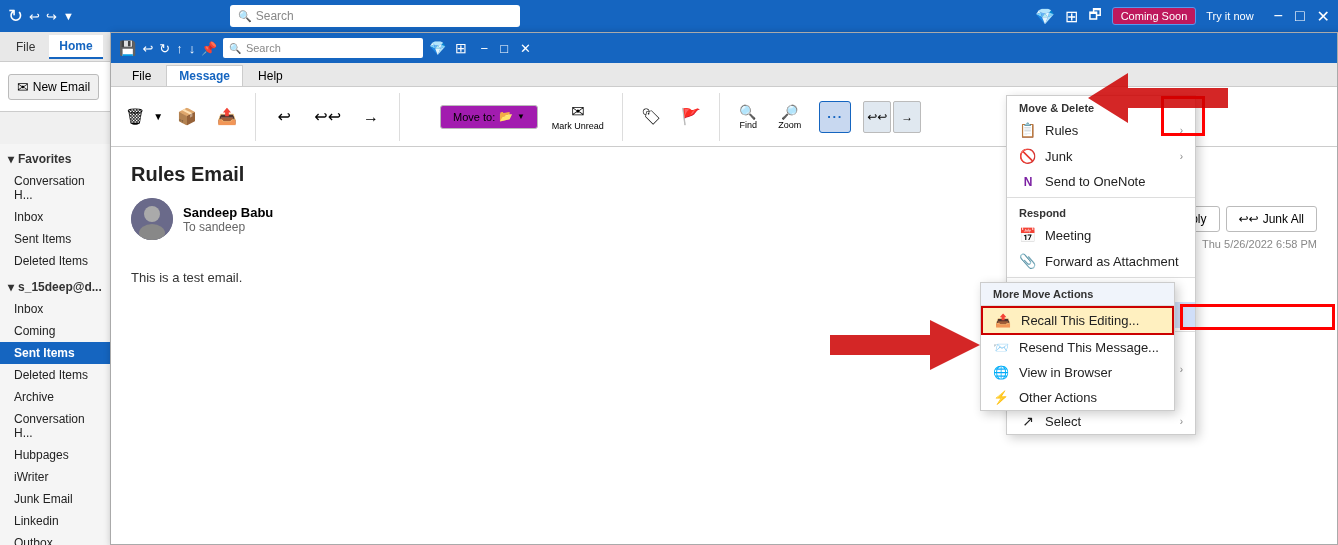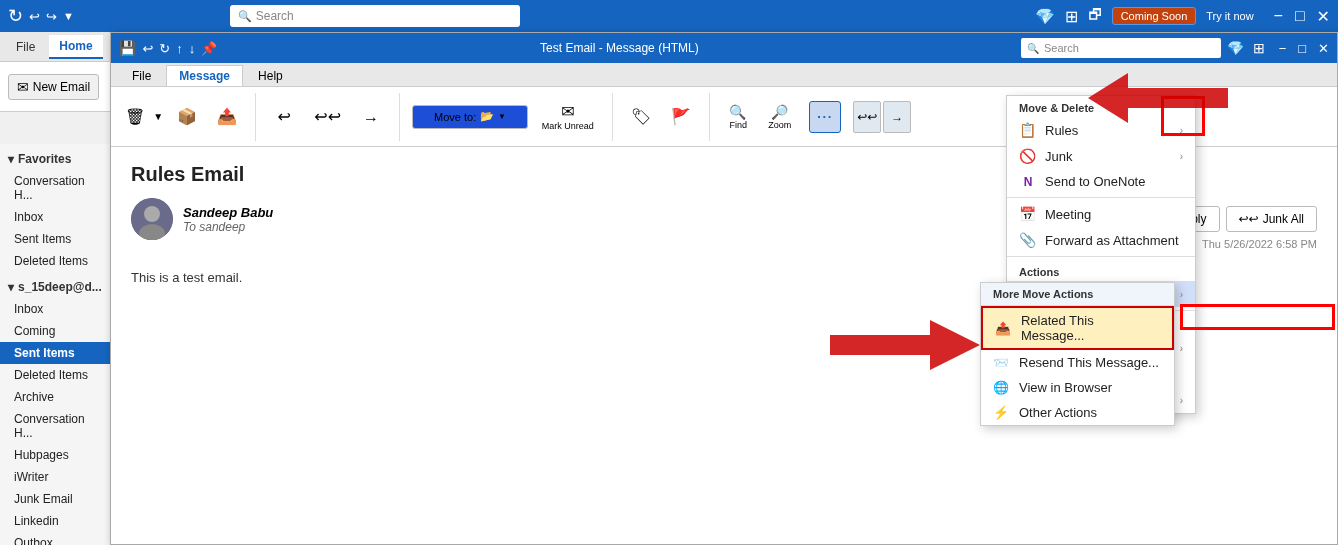--- a/index.html
+++ b/index.html
@@ -113,23 +113,24 @@
     }
     .ribbon-sep { width: 1px; height: 48px; background: #ddd; margin: 0 4px; }
     .ribbon-group { display: flex; align-items: center; gap: 2px; }
     .ribbon-combo {
       display: flex;
       align-items: center;
       border: 1px solid #bbb;
       border-radius: 3px;
       font-size: 11px;
       height: 24px;
-      padding: 0 21px;
-      background: #1d4ed8;
-      cursor: pointer;
+      padding: 0 12px;
+      background: #a21caf;
+      cursor: pointer;
+      margin-left: 28px;
     }
     .ribbon-combo-arrow { margin-left: 4px; font-size: 8px; }
     .more-btn {
       width: 32px;
       height: 32px;
       border: 1px solid #1565c0;
       background: #e8f0fb;
       border-radius: 3px;
       display: flex;
       align-items: center;
@@ -163,21 +164,21 @@
       border-radius: 50%;
       background: #6a6a8a;
       display: flex;
       align-items: center;
       justify-content: center;
       color: white;
       font-size: 16px;
       font-weight: bold;
       overflow: hidden;
     }
-    .sender-info { font-size: 13px; font-style: italic; }
+    .sender-info { font-size: 13px; }
     .sender-name { font-weight: 600; }
     .sender-to { color: #666; font-size: 12px; }
     .reply-btns { margin-left: auto; display: flex; gap: 6px; align-items: flex-start; }
     .reply-btn {
       display: flex;
       align-items: center;
       gap: 4px;
       padding: 5px 12px;
       border: 1px solid #bbb;
       background: white;
@@ -359,21 +360,21 @@
     <span style="color:white;font-size:11px;cursor:pointer;">▼</span>
   </div>
   <div class="titlebar-search">
     <span style="font-size:11px;color:#888;margin-right:4px;">🔍</span>
     <span style="font-size:12px;color:#888;">Search</span>
   </div>
   <div class="titlebar-right">
     <span style="color:white;font-size:16px;">💎</span>
     <span style="color:white;font-size:16px;">⊞</span>
     <span style="color:white;font-size:14px;">🗗</span>
-    <span style="background:#c2410c;border:1px solid #5599ee;color:white;font-size:11px;padding:2px 8px;border-radius:3px;cursor:pointer;">Coming Soon</span>
+    <span style="background:#be185d;border:1px solid #5599ee;color:white;font-size:11px;padding:2px 8px;border-radius:3px;cursor:pointer;">Coming Soon</span>
     <span style="color:white;font-size:11px;cursor:pointer;">Try it now</span>
     <div class="win-controls">
       <span style="color:white;cursor:pointer;">−</span>
       <span style="color:white;cursor:pointer;">□</span>
       <span style="color:white;cursor:pointer;">✕</span>
     </div>
   </div>
 </div>
 
 <div class="outer-ribbon">
@@ -429,21 +430,20 @@
 
 <div class="message-window">
 
   <div class="msg-titlebar">
     <span style="color:white;font-size:14px;cursor:pointer;">💾</span>
     <span style="color:white;font-size:13px;cursor:pointer;">↩</span>
     <span style="color:white;font-size:13px;cursor:pointer;">↻</span>
     <span style="color:white;font-size:13px;cursor:pointer;">↑</span>
     <span style="color:white;font-size:13px;cursor:pointer;">↓</span>
     <span style="color:white;font-size:13px;cursor:pointer;">📌</span>
-    <div class="msg-titlebar-title">Test Email - Message (HTML)</div>
     <div class="msg-titlebar-search">
       <span style="font-size:10px;color:#888;margin-right:4px;">🔍</span>
       <span style="font-size:11px;color:#888;">Search</span>
     </div>
     <div class="msg-titlebar-icons">
       <span style="font-size:14px;">💎</span>
       <span style="font-size:14px;">⊞</span>
     </div>
     <div class="msg-titlebar-winctrls">
       <span style="cursor:pointer;">−</span>
@@ -570,20 +570,21 @@
     <span class="item-icon">🚫</span>
     <span>Junk</span>
     <span class="arrow-right">›</span>
   </div>
   <div class="dropdown-item">
     <span class="item-icon" style="color:#7B1FA2;font-weight:bold;font-size:12px;">N</span>
     <span>Send to OneNote</span>
   </div>
   <div class="dropdown-sep"></div>
 
+  <div class="dropdown-section-label">Respond</div>
   <div class="dropdown-item">
     <span class="item-icon">📅</span>
     <span>Meeting</span>
   </div>
   <div class="dropdown-item">
     <span class="item-icon">📎</span>
     <span>Forward as Attachment</span>
   </div>
   <div class="dropdown-sep"></div>
 
@@ -610,21 +611,21 @@
     <span>Select</span>
     <span class="arrow-right">›</span>
   </div>
 </div>
 
 <div class="submenu-container">
   <div style="background:white;border:1px solid #ccc;box-shadow:3px 3px 10px rgba(0,0,0,0.2);width:195px;font-size:13px;">
     <div style="padding:5px 12px;font-size:11px;font-weight:700;color:#333;background:#f0f4fb;border-bottom:1px solid #ddd;">More Move Actions</div>
     <div class="submenu-item highlighted" style="background:#fff0c0;border:2px solid #cc0000;">
       <span class="item-icon" style="font-size:13px;">📤</span>
-      <span>Related This Message...</span>
+      <span>Recall This Editing...</span>
     </div>
     <div class="submenu-item">
       <span class="item-icon" style="font-size:13px;">📨</span>
       <span>Resend This Message...</span>
     </div>
     <div class="submenu-item">
       <span class="item-icon" style="font-size:13px;">🌐</span>
       <span>View in Browser</span>
     </div>
     <div class="submenu-item">

